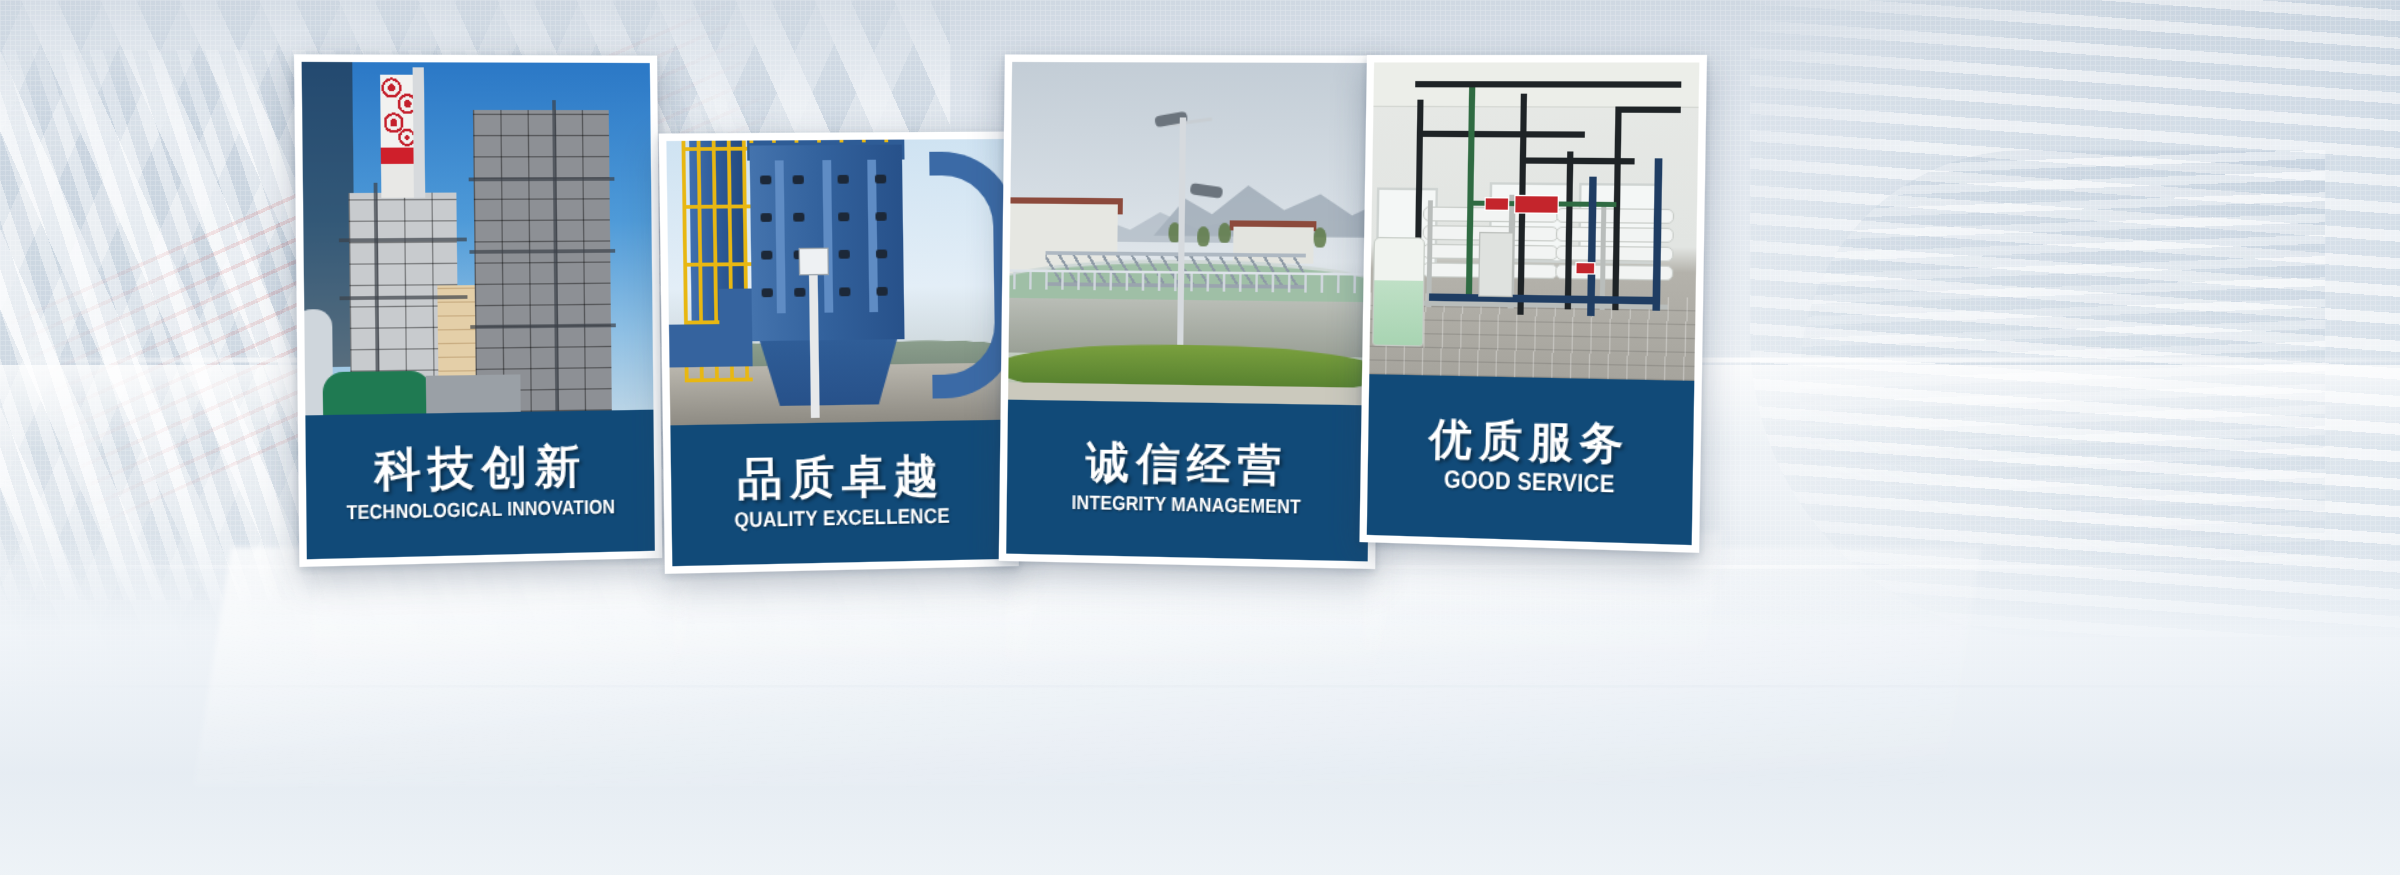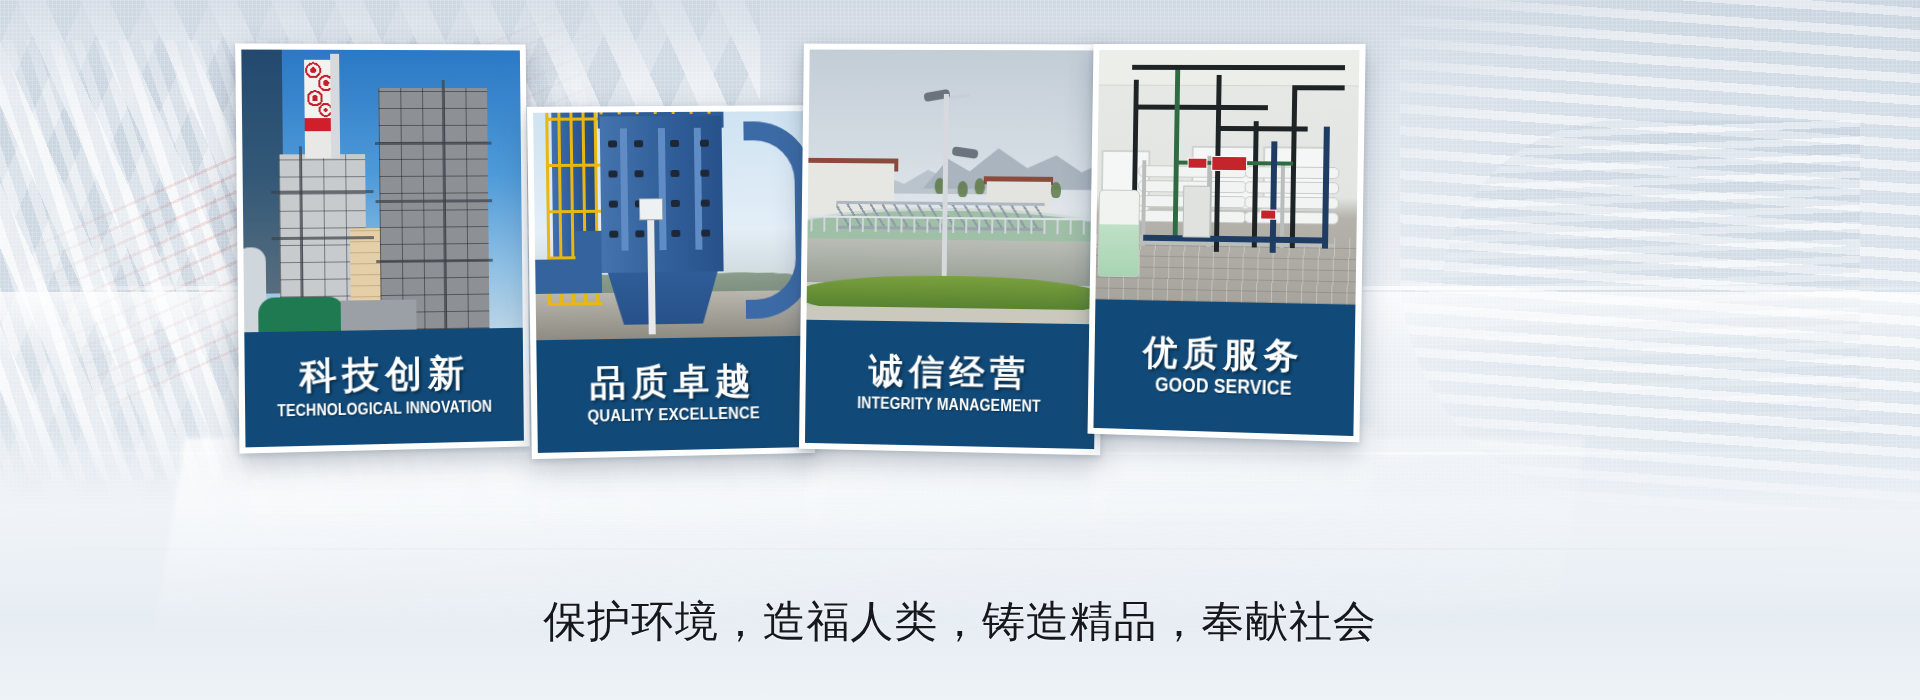--- a/index.html
+++ b/index.html
@@ -428,15 +428,14 @@
         </div>
         <div class="label">
           <span class="cn">优质服务</span>
           <span class="en">GOOD SERVICE</span>
         </div>
       </div>
     </div>
 
   </div>
 
-  <div id="tagline">保护环境，造福人类，铸造精品，奉献社会</div>
 
 </div>
 
 </body></html>

